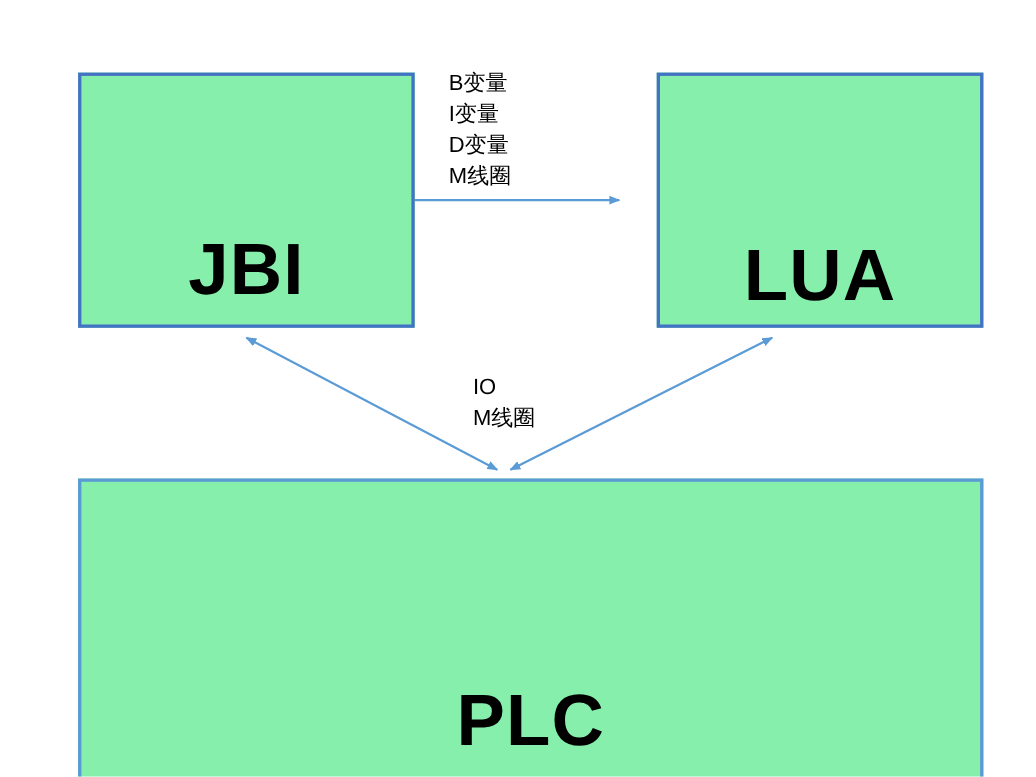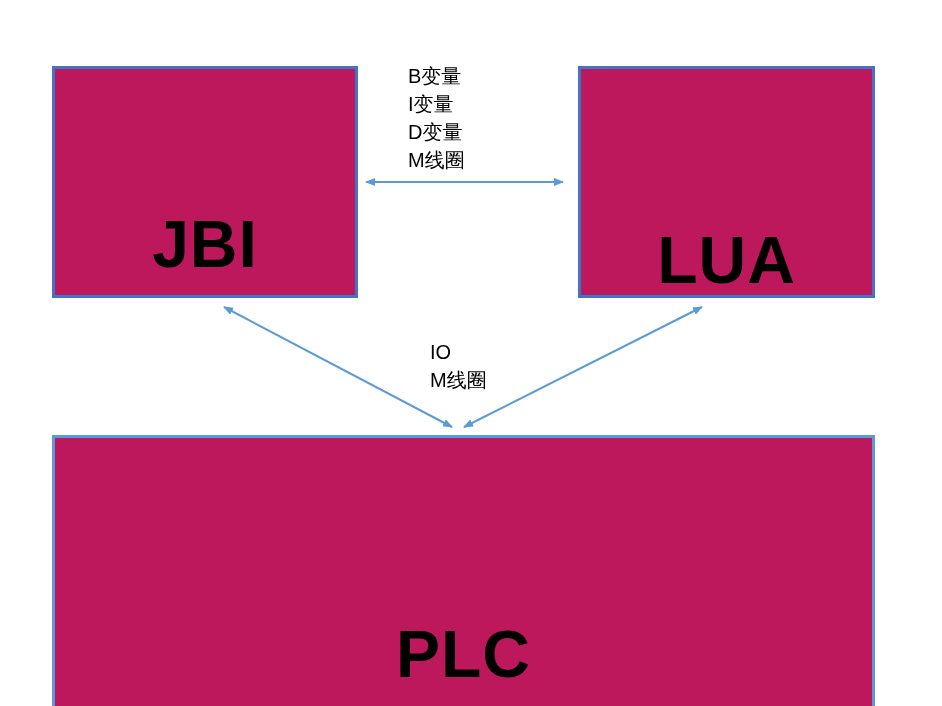--- a/index.html
+++ b/index.html
@@ -15,28 +15,29 @@
     font-family:"Liberation Sans", sans-serif;
     position:relative;
     overflow:hidden;
   }
   .canvas{position:absolute;inset:0;width:942px;height:706px;}
   svg.arrows{position:absolute;left:0;top:0;width:942px;height:706px;}
   .connector{stroke:var(--arrow);stroke-width:2;fill:none;}
   .arrowhead{fill:var(--arrow);}
   .box{
     position:absolute;
-    background:#be185d;
+    background:#86efac;
     box-sizing:border-box;
     display:flex;
     justify-content:center;
     align-items:flex-end;
+    margin-left:19px;
   }
   #node-jbi{left:52px;top:66px;width:306px;height:232px;border:3px solid var(--node-border);padding-bottom:18px;}
-  #node-lua{left:578px;top:66px;width:297px;height:232px;border:3px solid var(--node-border);padding-bottom:2px;}
+  #node-lua{left:578px;top:66px;width:297px;height:232px;border:3px solid var(--node-border);padding-bottom:12px;}
   #node-plc{left:52px;top:435px;width:823px;height:287px;border:3px solid var(--plc-border);padding-bottom:32px;}
   .node-label{
     font-size:66px;
     font-weight:700;
     line-height:1;
     letter-spacing:1px;
     color:var(--label-text);
   }
   .edge-labels{
     position:absolute;

